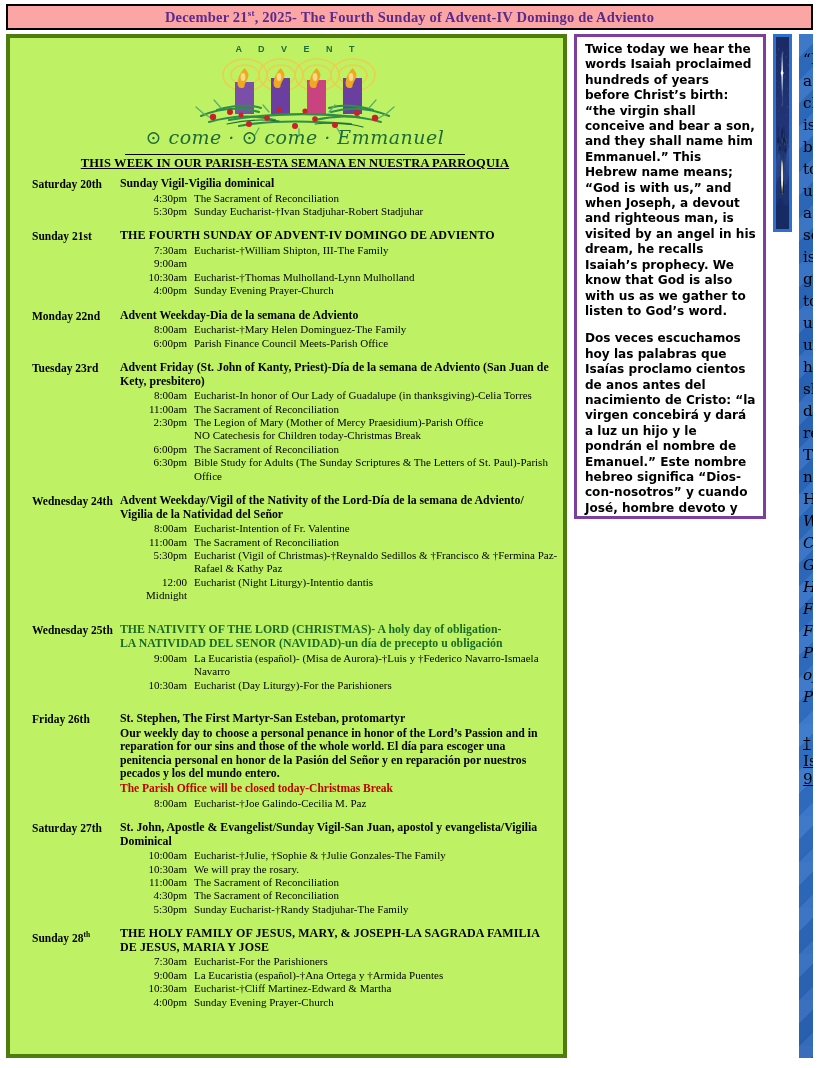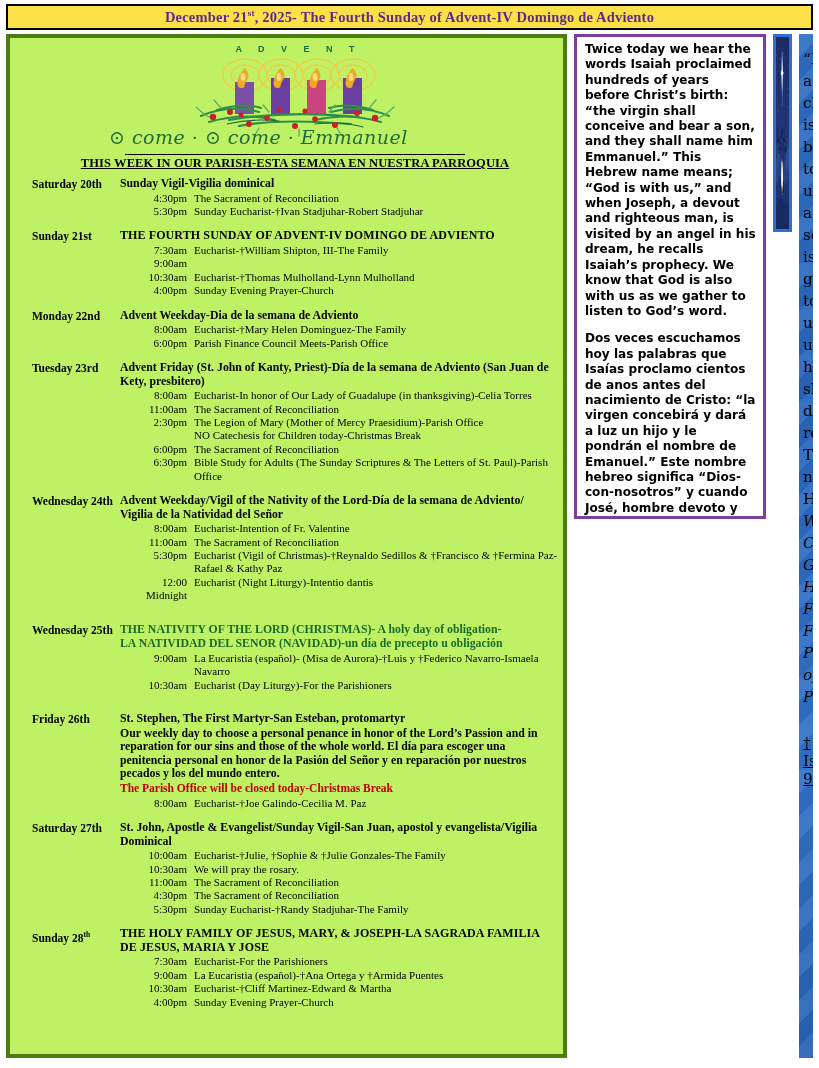--- a/index.html
+++ b/index.html
@@ -9,21 +9,21 @@
     color:#000;
   }
   .page{width:819px;height:1068px;position:relative;box-sizing:border-box;padding:4px 6px 6px 6px;}
 
   
   .banner{
     border:2px solid #000;
     height:26px;
     display:flex;align-items:center;justify-content:center;
     box-sizing:border-box;
-    background:#fde047;
+    background:#fca5a5;
   }
   .banner-text{
     color:#5c2b8a;
     font-family:"Liberation Serif", serif;
     font-weight:bold;
     font-size:14.5px;
     letter-spacing:.2px;
     white-space:nowrap;
   }
   .banner-text sup{font-size:9px;vertical-align:super;}
@@ -50,21 +50,21 @@
   .logo-wrap{text-align:center;padding-top:2px;}
   .logo{display:inline-block;position:relative;width:372px;height:104px;}
   .advent-word{
     font-family:"Liberation Sans", sans-serif;
     font-size:9px;font-weight:bold;color:#1f6b3a;
     letter-spacing:7px;
     position:absolute;top:0;left:0;right:0;text-align:center;
     padding-left:7px;
   }
   .oce{
-    position:absolute;bottom:0;left:0;right:0;text-align:left;
+    position:absolute;bottom:0;left:0;right:0;text-align:center;
     font-family:"DejaVu Serif", serif;
     font-size:19px;color:#1f6b3a;font-style:italic;
     letter-spacing:.5px;
   }
 
   
   .hr-top{border:0;border-top:1px solid #000;width:340px;margin:2px auto 1px auto;}
   .week-head{
     text-align:center;
     font-family:"Liberation Serif", serif;

